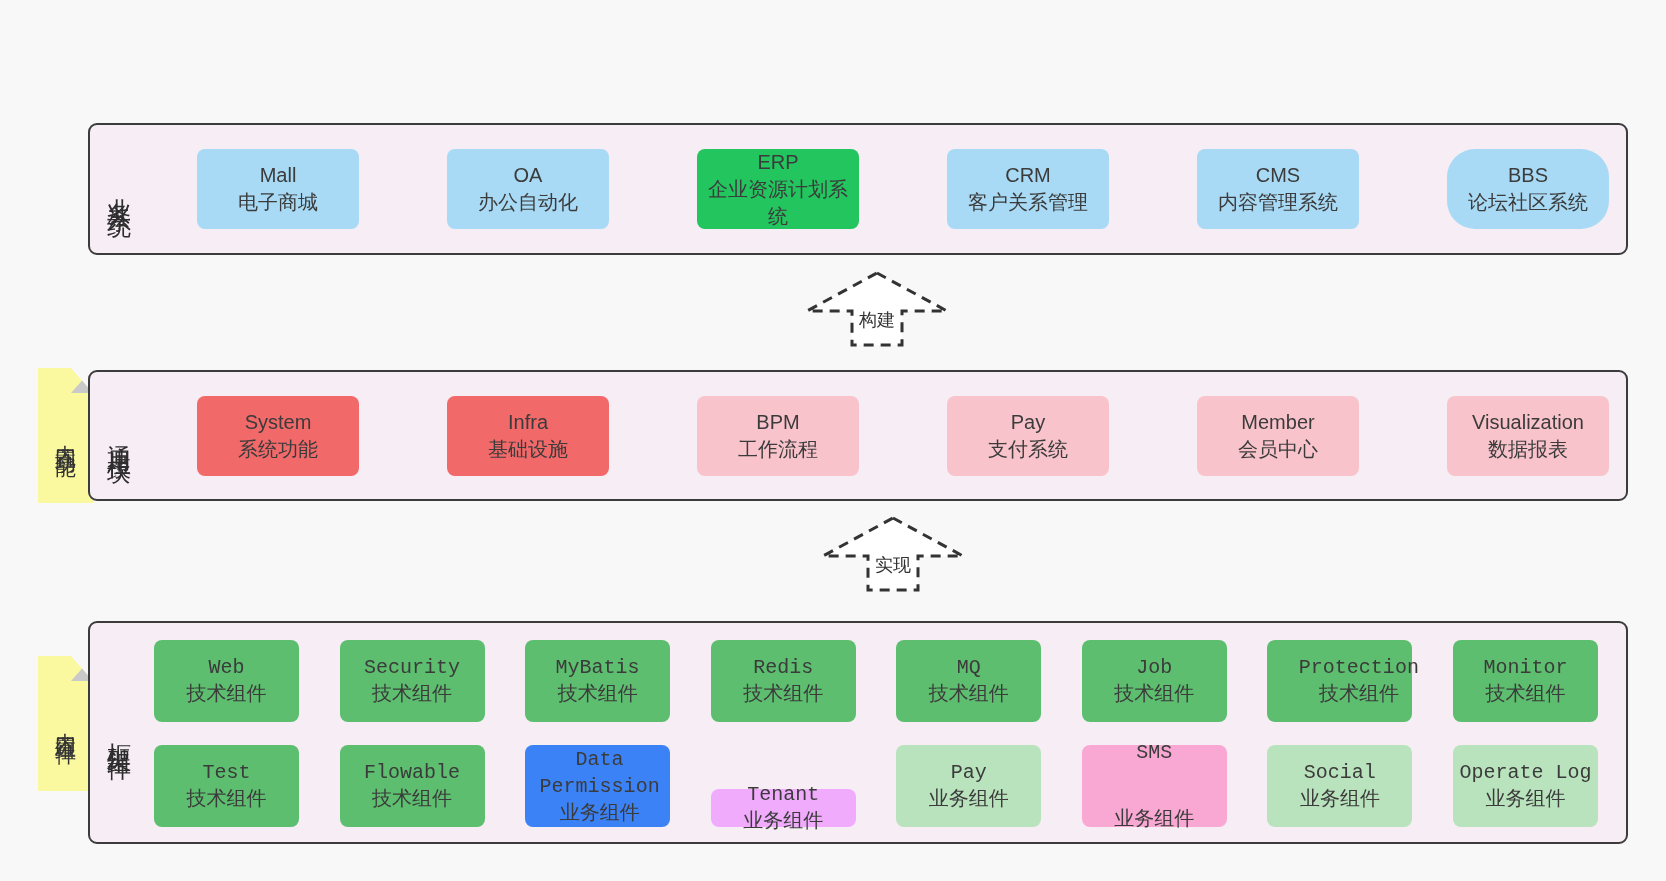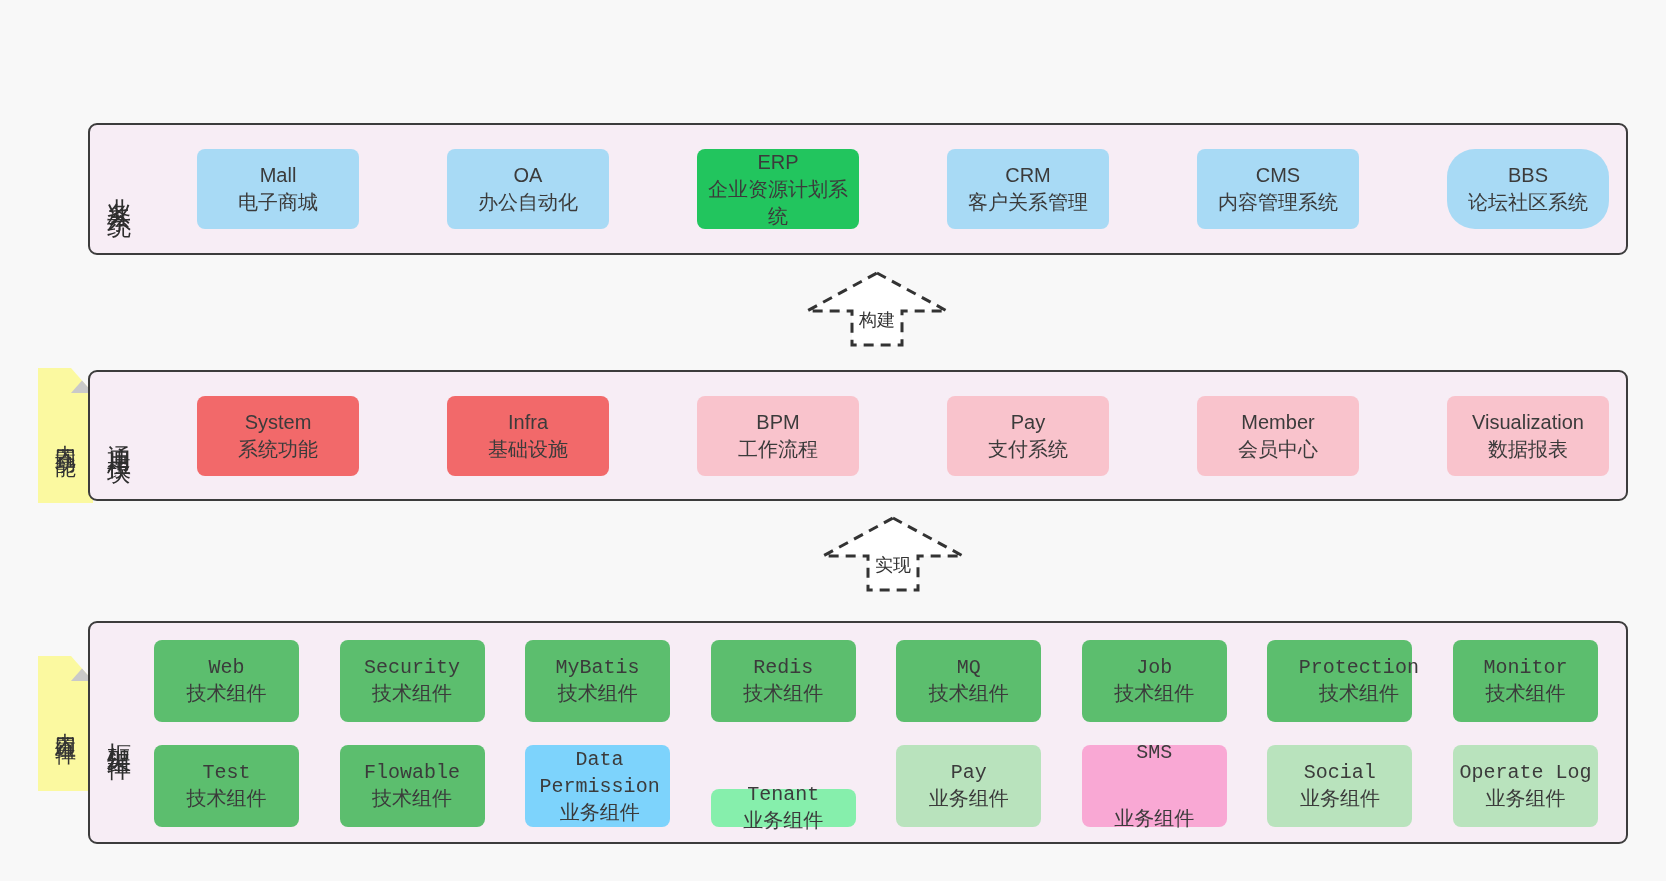--- a/index.html
+++ b/index.html
@@ -225,25 +225,25 @@
       </div>
       <div class="box-row row-1">
         <div class="box box--green" style="background: rgb(92, 190, 110);">
           <span class="box-title">Test</span>
           <span class="box-subtitle">技术组件</span>
         </div>
         <div class="box box--green" style="background: rgb(92, 190, 110);">
           <span class="box-title">Flowable</span>
           <span class="box-subtitle">技术组件</span>
         </div>
-        <div class="box box--lightgreen" style="background: #7dd3fc; padding-left: 10px;">
+        <div class="box box--lightgreen" style="background: #3b82f6; padding-left: 10px;">
           <span class="box-title">Data Permission</span>
           <span class="box-subtitle">业务组件</span>
         </div>
-        <div class="box box--lightgreen" style="background: #86efac; margin-top: 44px;">
+        <div class="box box--lightgreen" style="background: #f0abfc; margin-top: 44px;">
           <span class="box-title">Tenant</span>
           <span class="box-subtitle">业务组件</span>
         </div>
         <div class="box box--lightgreen" style="background: rgb(185, 227, 189);">
           <span class="box-title">Pay</span>
           <span class="box-subtitle">业务组件</span>
         </div>
         <div class="box box--lightgreen" style="background: #f9a8d4; gap: 40px;">
           <span class="box-title">SMS</span>
           <span class="box-subtitle">业务组件</span>

